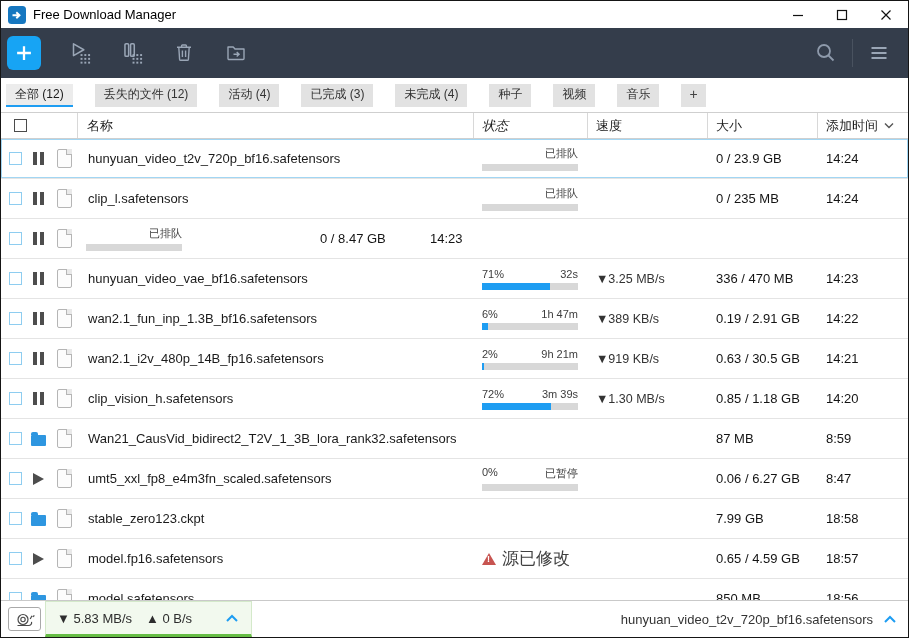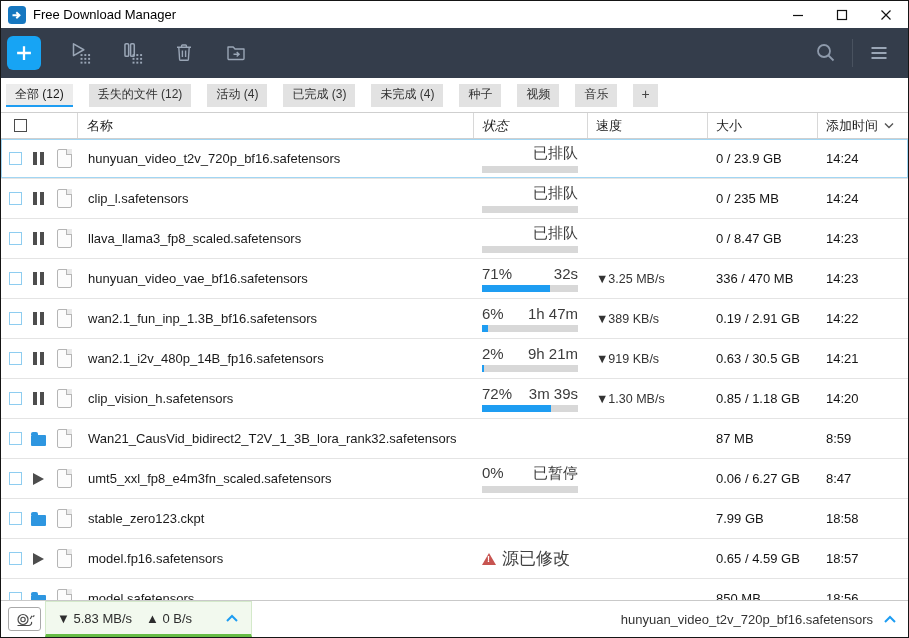--- a/index.html
+++ b/index.html
@@ -16,21 +16,21 @@
 
   
   .toolbar { flex:0 0 50px; background:#343d4b; display:flex; align-items:center; padding:0 16px 0 6px; }
   .addbtn { width:34px; height:34px; background:#17a4f4; border-radius:6px;
             display:flex; align-items:center; justify-content:center; }
   .tbicon { margin-left:26px; width:26px; height:26px; display:flex; align-items:center; justify-content:center; }
   .tb-right { margin-left:auto; display:flex; align-items:center; gap:13px; }
   .tb-div { width:1px; height:28px; background:#49525f; }
 
   
-  .tabsrow { flex:0 0 34px; display:flex; align-items:center; gap:16px; padding-left:5px; background:#fff; }
+  .tabsrow { flex:0 0 34px; display:flex; align-items:center; gap:22px; padding-left:5px; background:#fff; }
   .tab { height:23px; line-height:21px; padding:0 9px; background:#e2e2e2; font-size:12px; color:#333;
          border-bottom:2px solid transparent; white-space:nowrap; }
   .tab.active { background:#ececec; color:#1a1a1a; border-bottom-color:#1e9df2; }
   .tab.addtab { padding:0 8px; font-size:14px; color:#444; }
 
   
   .thead { flex:0 0 27px; display:flex; align-items:stretch; border-top:1px solid #cfcfcf;
            border-bottom:1px solid #cfcfcf; font-size:13px; color:#1d1d1d; }
   .hc { display:flex; align-items:center; border-right:1px solid #d8d8d8; }
   .w-check { width:77px; padding-left:13px; }
@@ -57,21 +57,21 @@
   .ic-folder:before { content:''; position:absolute; top:-3px; left:0; width:7px; height:3px;
                       background:#2e96e0; border-radius:2px 2px 0 0; }
   .ficon { width:15px; height:19px; background:#fcfcfc; border:1px solid #b5b5b5; border-radius:2px;
            margin-left:11px; position:relative; }
   .ficon:before { content:''; position:absolute; top:-1px; right:-1px; width:5px; height:5px;
                   background:#e9e9e9; border-left:1px solid #b5b5b5; border-bottom:1px solid #b5b5b5; }
   .name-cell { width:396px; padding-left:10px; font-size:13px; color:#1b1b1b;
                white-space:nowrap; overflow:hidden; }
   .status-cell { width:114px; height:100%; padding:0 10px 0 8px; display:flex;
                  flex-direction:column; justify-content:center; }
-  .prog-labels { display:flex; justify-content:space-between; font-size:15px; color:#3c3c3c; margin-bottom:3px; }
+  .prog-labels { display:flex; justify-content:space-between; font-size:11px; color:#3c3c3c; margin-bottom:3px; }
   .bar { height:7px; background:#d8d8d8; }
   .fill { height:100%; background:#1e9df2; }
   .warnwrap { display:flex; align-items:center; gap:6px; color:#404040; font-size:17px; }
   .warn-tri { width:0; height:0; border-left:7px solid transparent; border-right:7px solid transparent;
               border-bottom:12px solid #c75450; position:relative; }
   .warn-tri:after { content:'!'; position:absolute; left:-2px; top:1px; color:#fff;
                     font-size:9px; font-weight:bold; }
   .speed-cell { width:120px; padding-left:8px; font-size:12.5px; color:#333; }
   .size-cell { width:110px; padding-left:8px; font-size:13px; color:#141414; }
   .time-cell { flex:1; padding-left:8px; font-size:13px; color:#141414; }
@@ -276,21 +276,20 @@
         <div class="rc-check">
           <span class="cb"></span>
           <span class="state-slot">
             <span class="ic-pause">
               <i></i>
               <i></i>
             </span>
           </span>
           <span class="ficon"></span>
         </div>
-        <div class="name-cell">llava_llama3_fp8_scaled.safetensors</div>
         <div class="status-cell">
           <div class="prog-labels">
             <span></span>
             <span>已排队</span>
           </div>
           <div class="bar">
             <div class="fill" style="width: 0%;"></div>
           </div>
         </div>
         <div class="speed-cell"></div>

